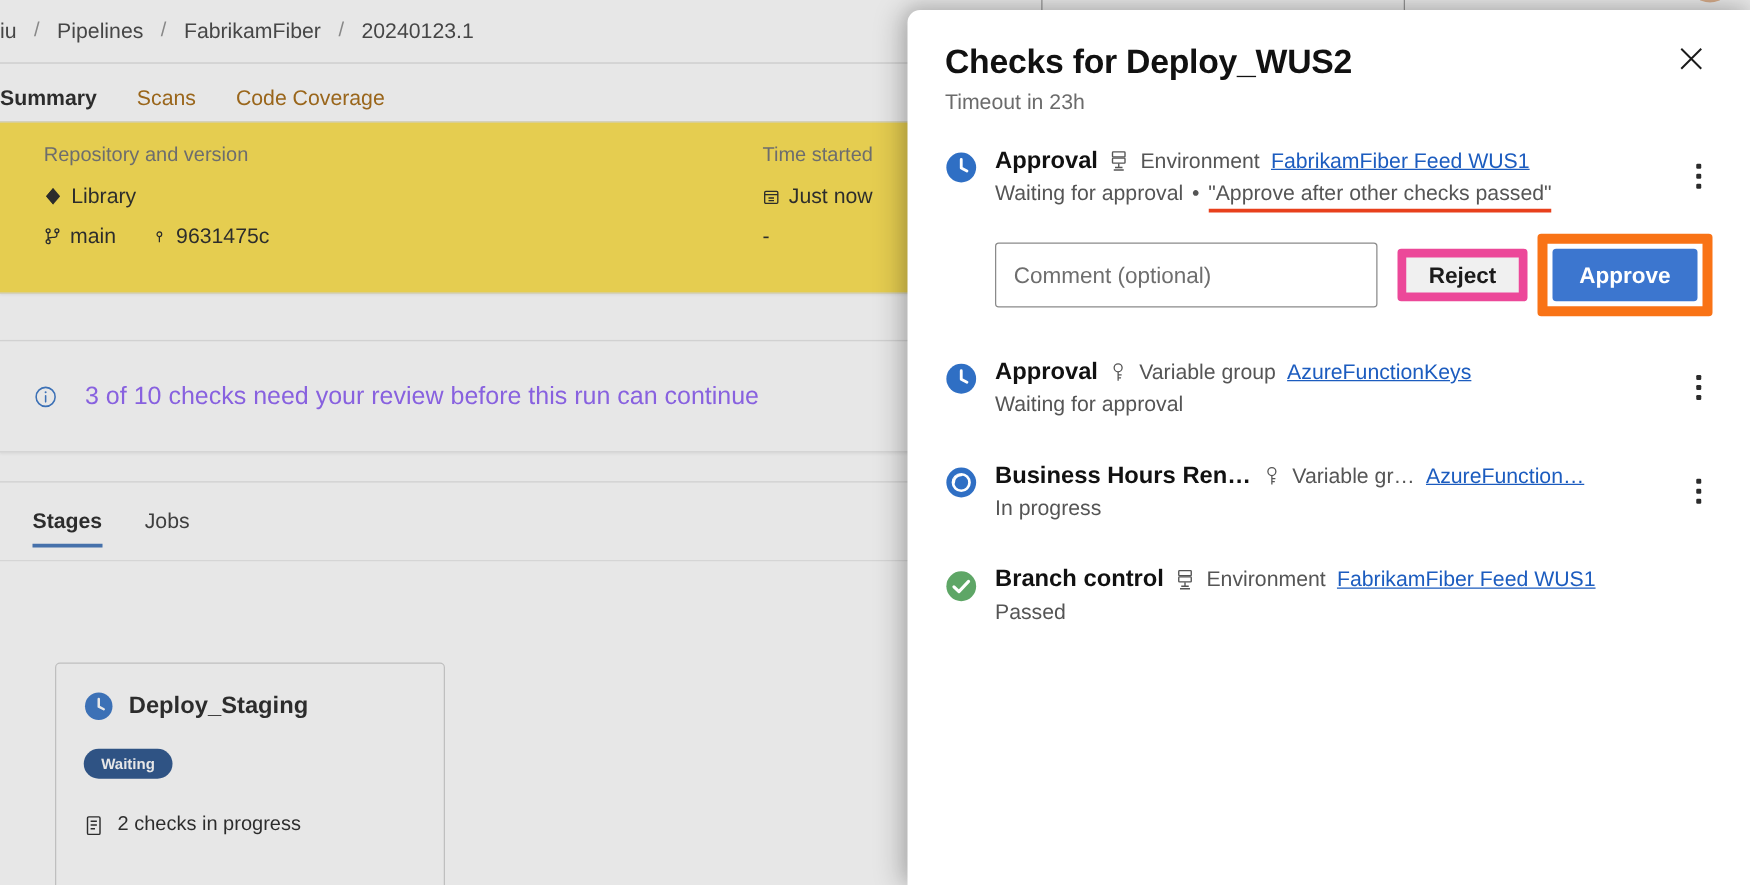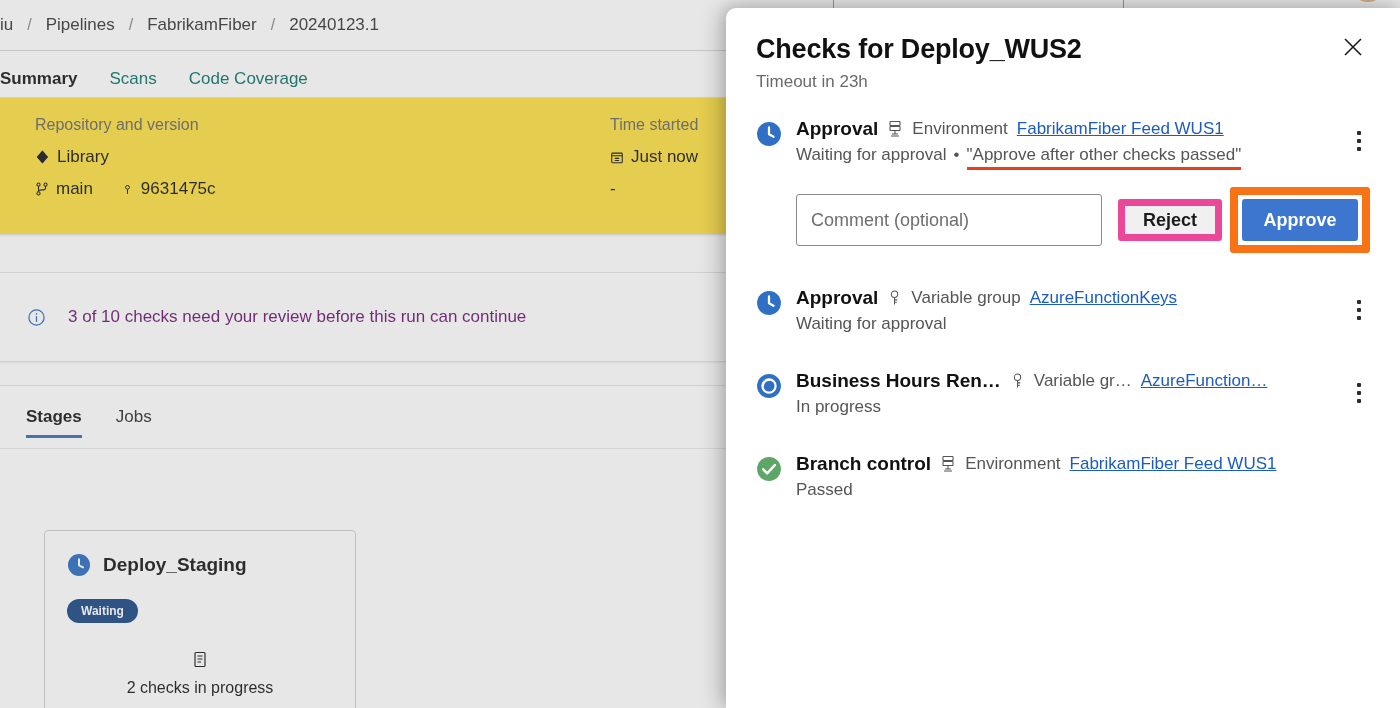--- a/index.html
+++ b/index.html
@@ -50,21 +50,21 @@
     z-index: 2;
   }
 
   
   .tabbar {
     position: absolute; left: 0; top: 51px; width: 880px; height: 55px;
     display: flex; align-items: center; gap: 0px;
     background: #fff;
   }
   .tab {
-    position: relative; font-size: 17px; color: #0f766e; padding: 0 16px; height: 55px;
+    position: relative; font-size: 17px; color: #a16207; padding: 0 16px; height: 55px;
     display: flex; align-items: center; white-space: nowrap;
   }
   .tab.first { padding-left: 0; }
   .tab.active { font-weight: bold; color: #1b1b1b; }
   .tab.active::after {
     content: ""; position: absolute; left: 0; right: 16px; bottom: 0;
     height: 3px; background: #3b6fb6;
   }
   .tab.active.first::after { left: 0; right: 16px; }
 
@@ -79,21 +79,21 @@
   .sum-line { display: flex; align-items: center; gap: 7px; font-size: 17px; color: #1b1b1b; margin-bottom: 12px; }
   .sum-line .gap { display: inline-block; width: 14px; }
 
   
   .info-banner {
     position: absolute; left: 0; top: 272px; width: 900px; height: 90px;
     background: #fff; border: 1px solid #e4e4e4; border-left: none;
     box-shadow: 0 1px 2px rgba(0,0,0,0.07);
     display: flex; align-items: center; padding-left: 27px; gap: 22px;
   }
-  .info-text { font-size: 17px; color: #701a75; }
+  .info-text { font-size: 20px; color: #8b5cf6; }
 
   
   .stages-card {
     position: absolute; left: 0; top: 385px; width: 900px; height: 330px;
     background: #fff; border: 1px solid #e4e4e4; border-left: none;
     box-shadow: 0 1px 2px rgba(0,0,0,0.07);
   }
   .stages-tabs { display: flex; align-items: center; height: 62px; padding-left: 26px; }
   .stab {
     position: relative; font-size: 17px; color: #333; height: 62px;
@@ -112,21 +112,21 @@
     border: 1px solid #cfcfcf; border-radius: 4px; background: #fff;
     padding: 22px 22px;
   }
   .stage-head { display: flex; align-items: center; gap: 12px; }
   .stage-name { font-size: 19px; font-weight: bold; color: #1b1b1b; }
   .waiting-pill {
     display: inline-block; margin-top: 22px;
     background: #1f4b87; color: #fff; font-size: 12px; font-weight: bold;
     border-radius: 12px; padding: 5px 14px;
   }
-  .stage-checks { display: flex; align-items: center; gap: 11px; margin-top: 28px; font-size: 16px; color: #1b1b1b; flex-direction: column; }
+  .stage-checks { display: flex; align-items: center; gap: 11px; margin-top: 28px; font-size: 16px; color: #1b1b1b; }
 
   
   .panel {
     position: absolute; left: 726px; top: 8px; width: 674px; height: 700px;
     background: #fff;
     border-top-left-radius: 10px;
     box-shadow: -6px 0 22px rgba(0,0,0,0.22), 0 -3px 14px rgba(0,0,0,0.10);
     z-index: 10;
     overflow: hidden;
   }

